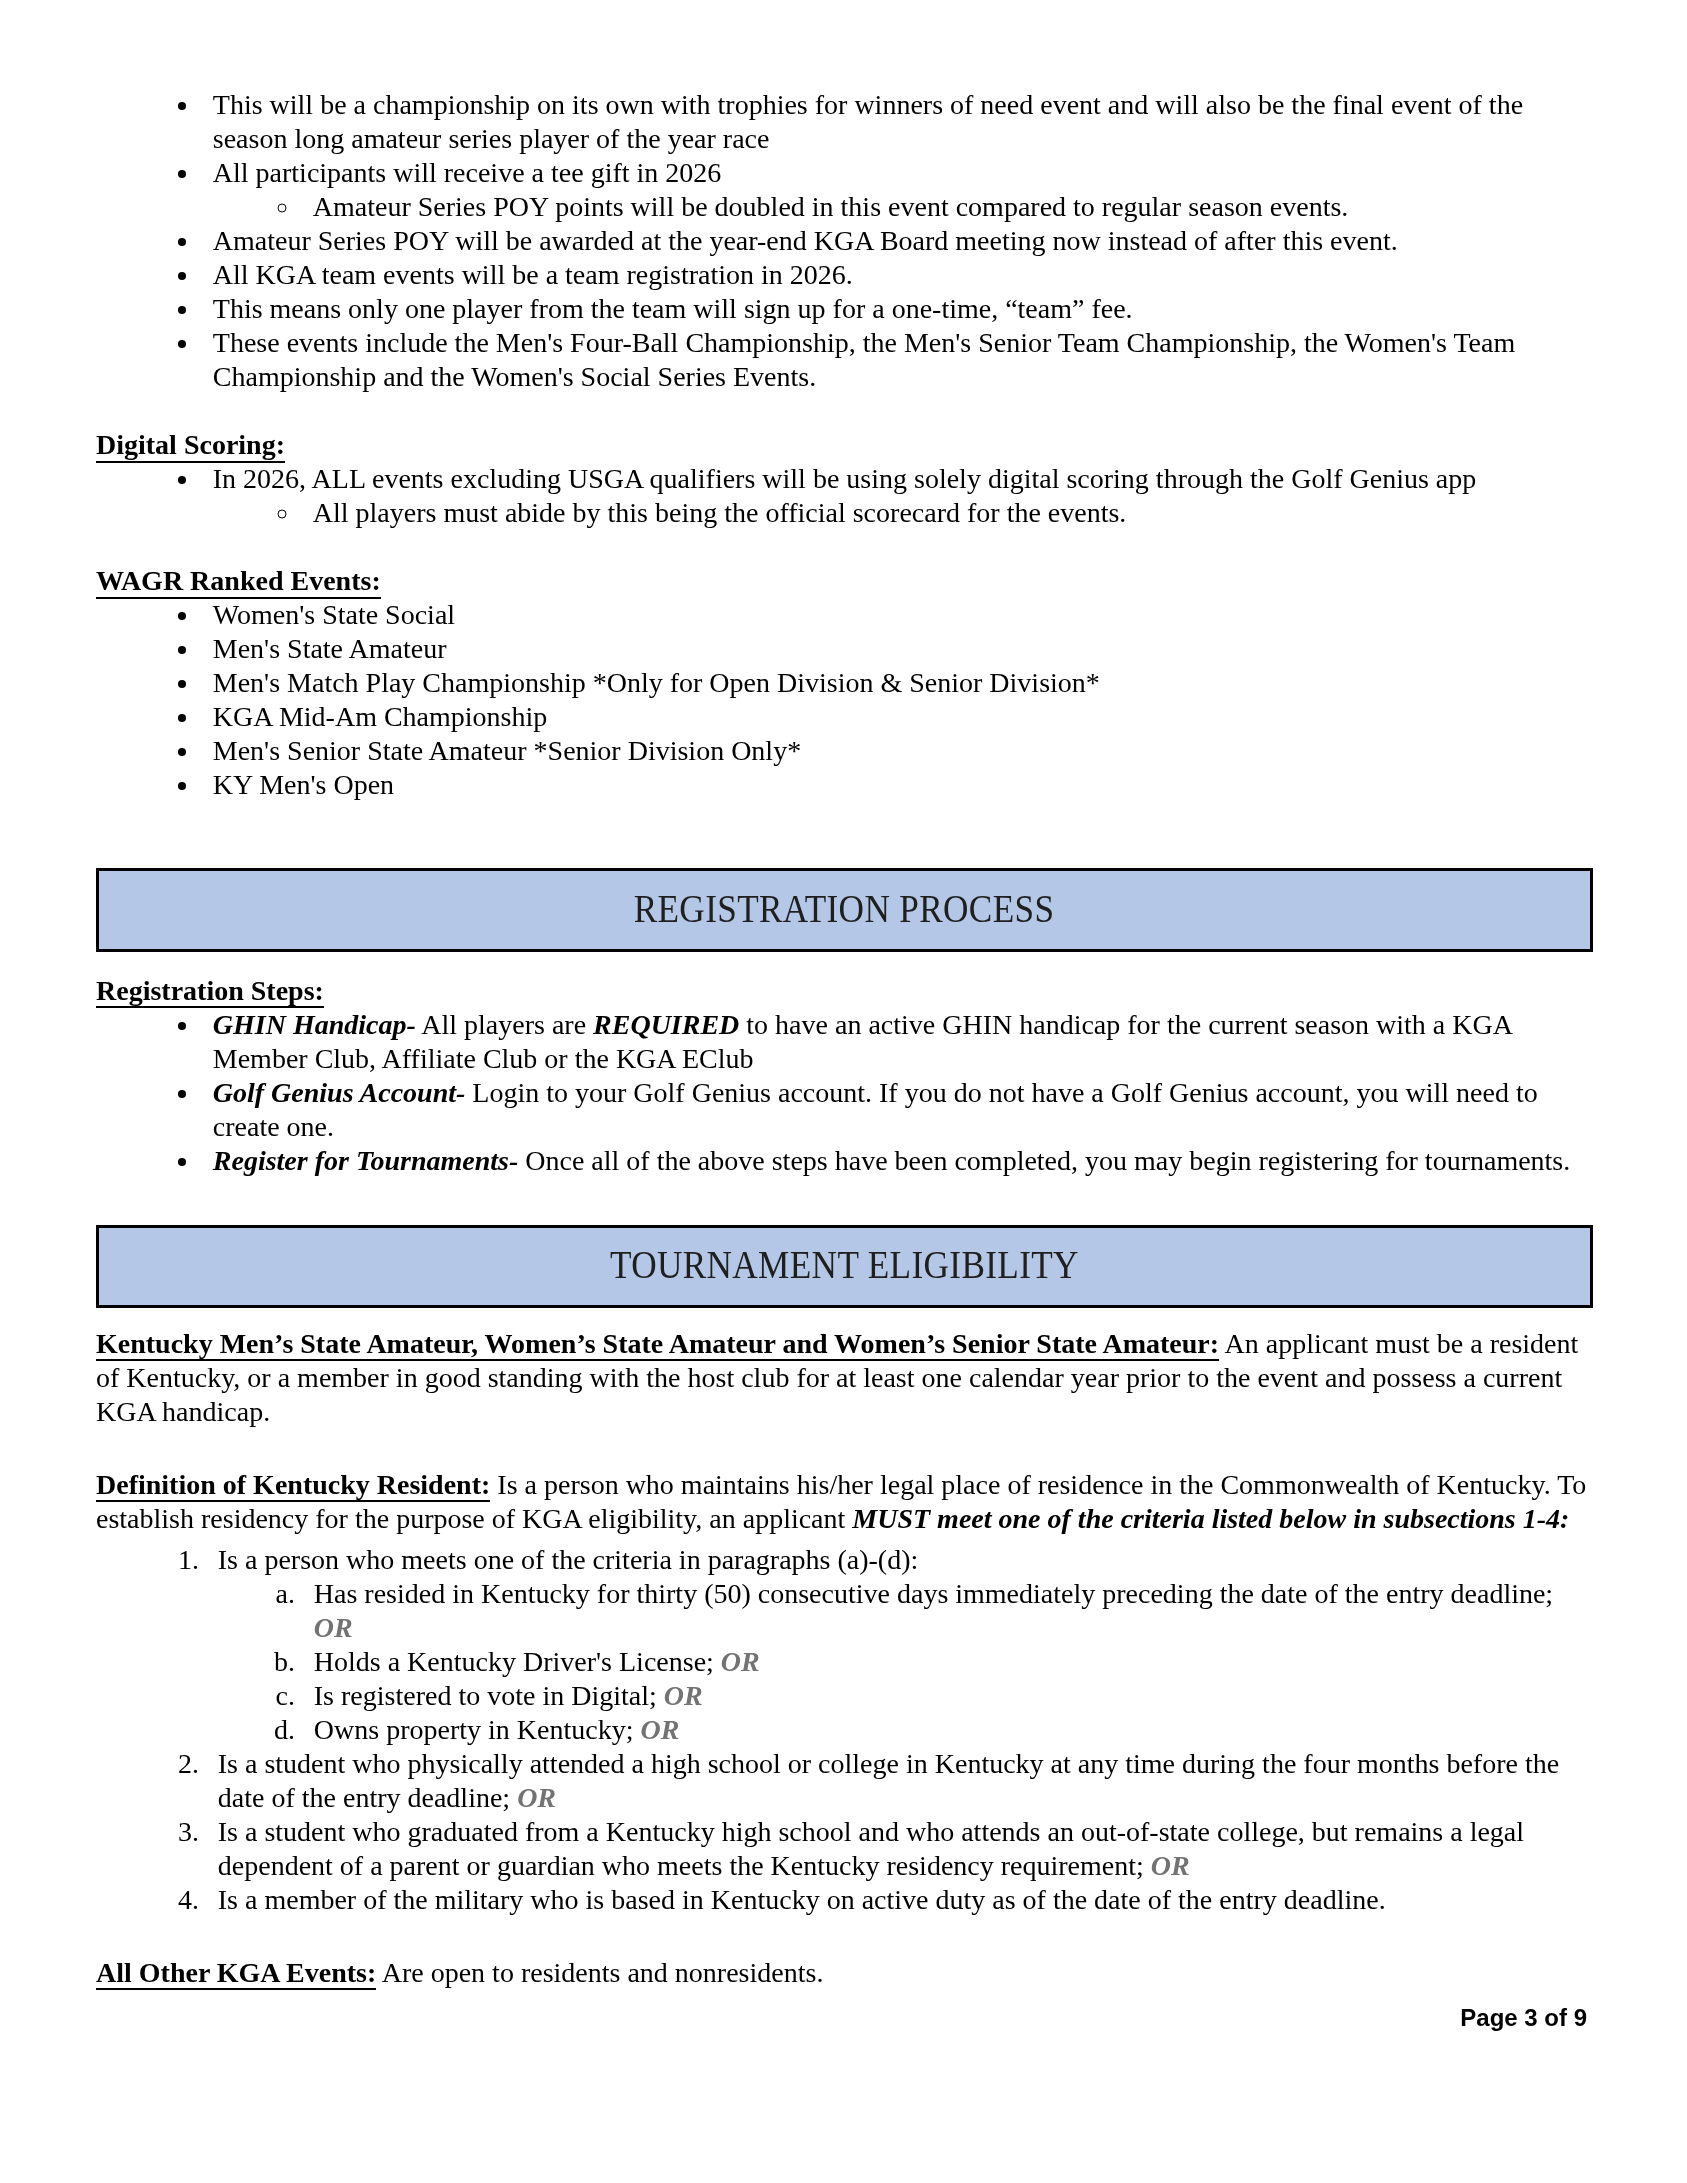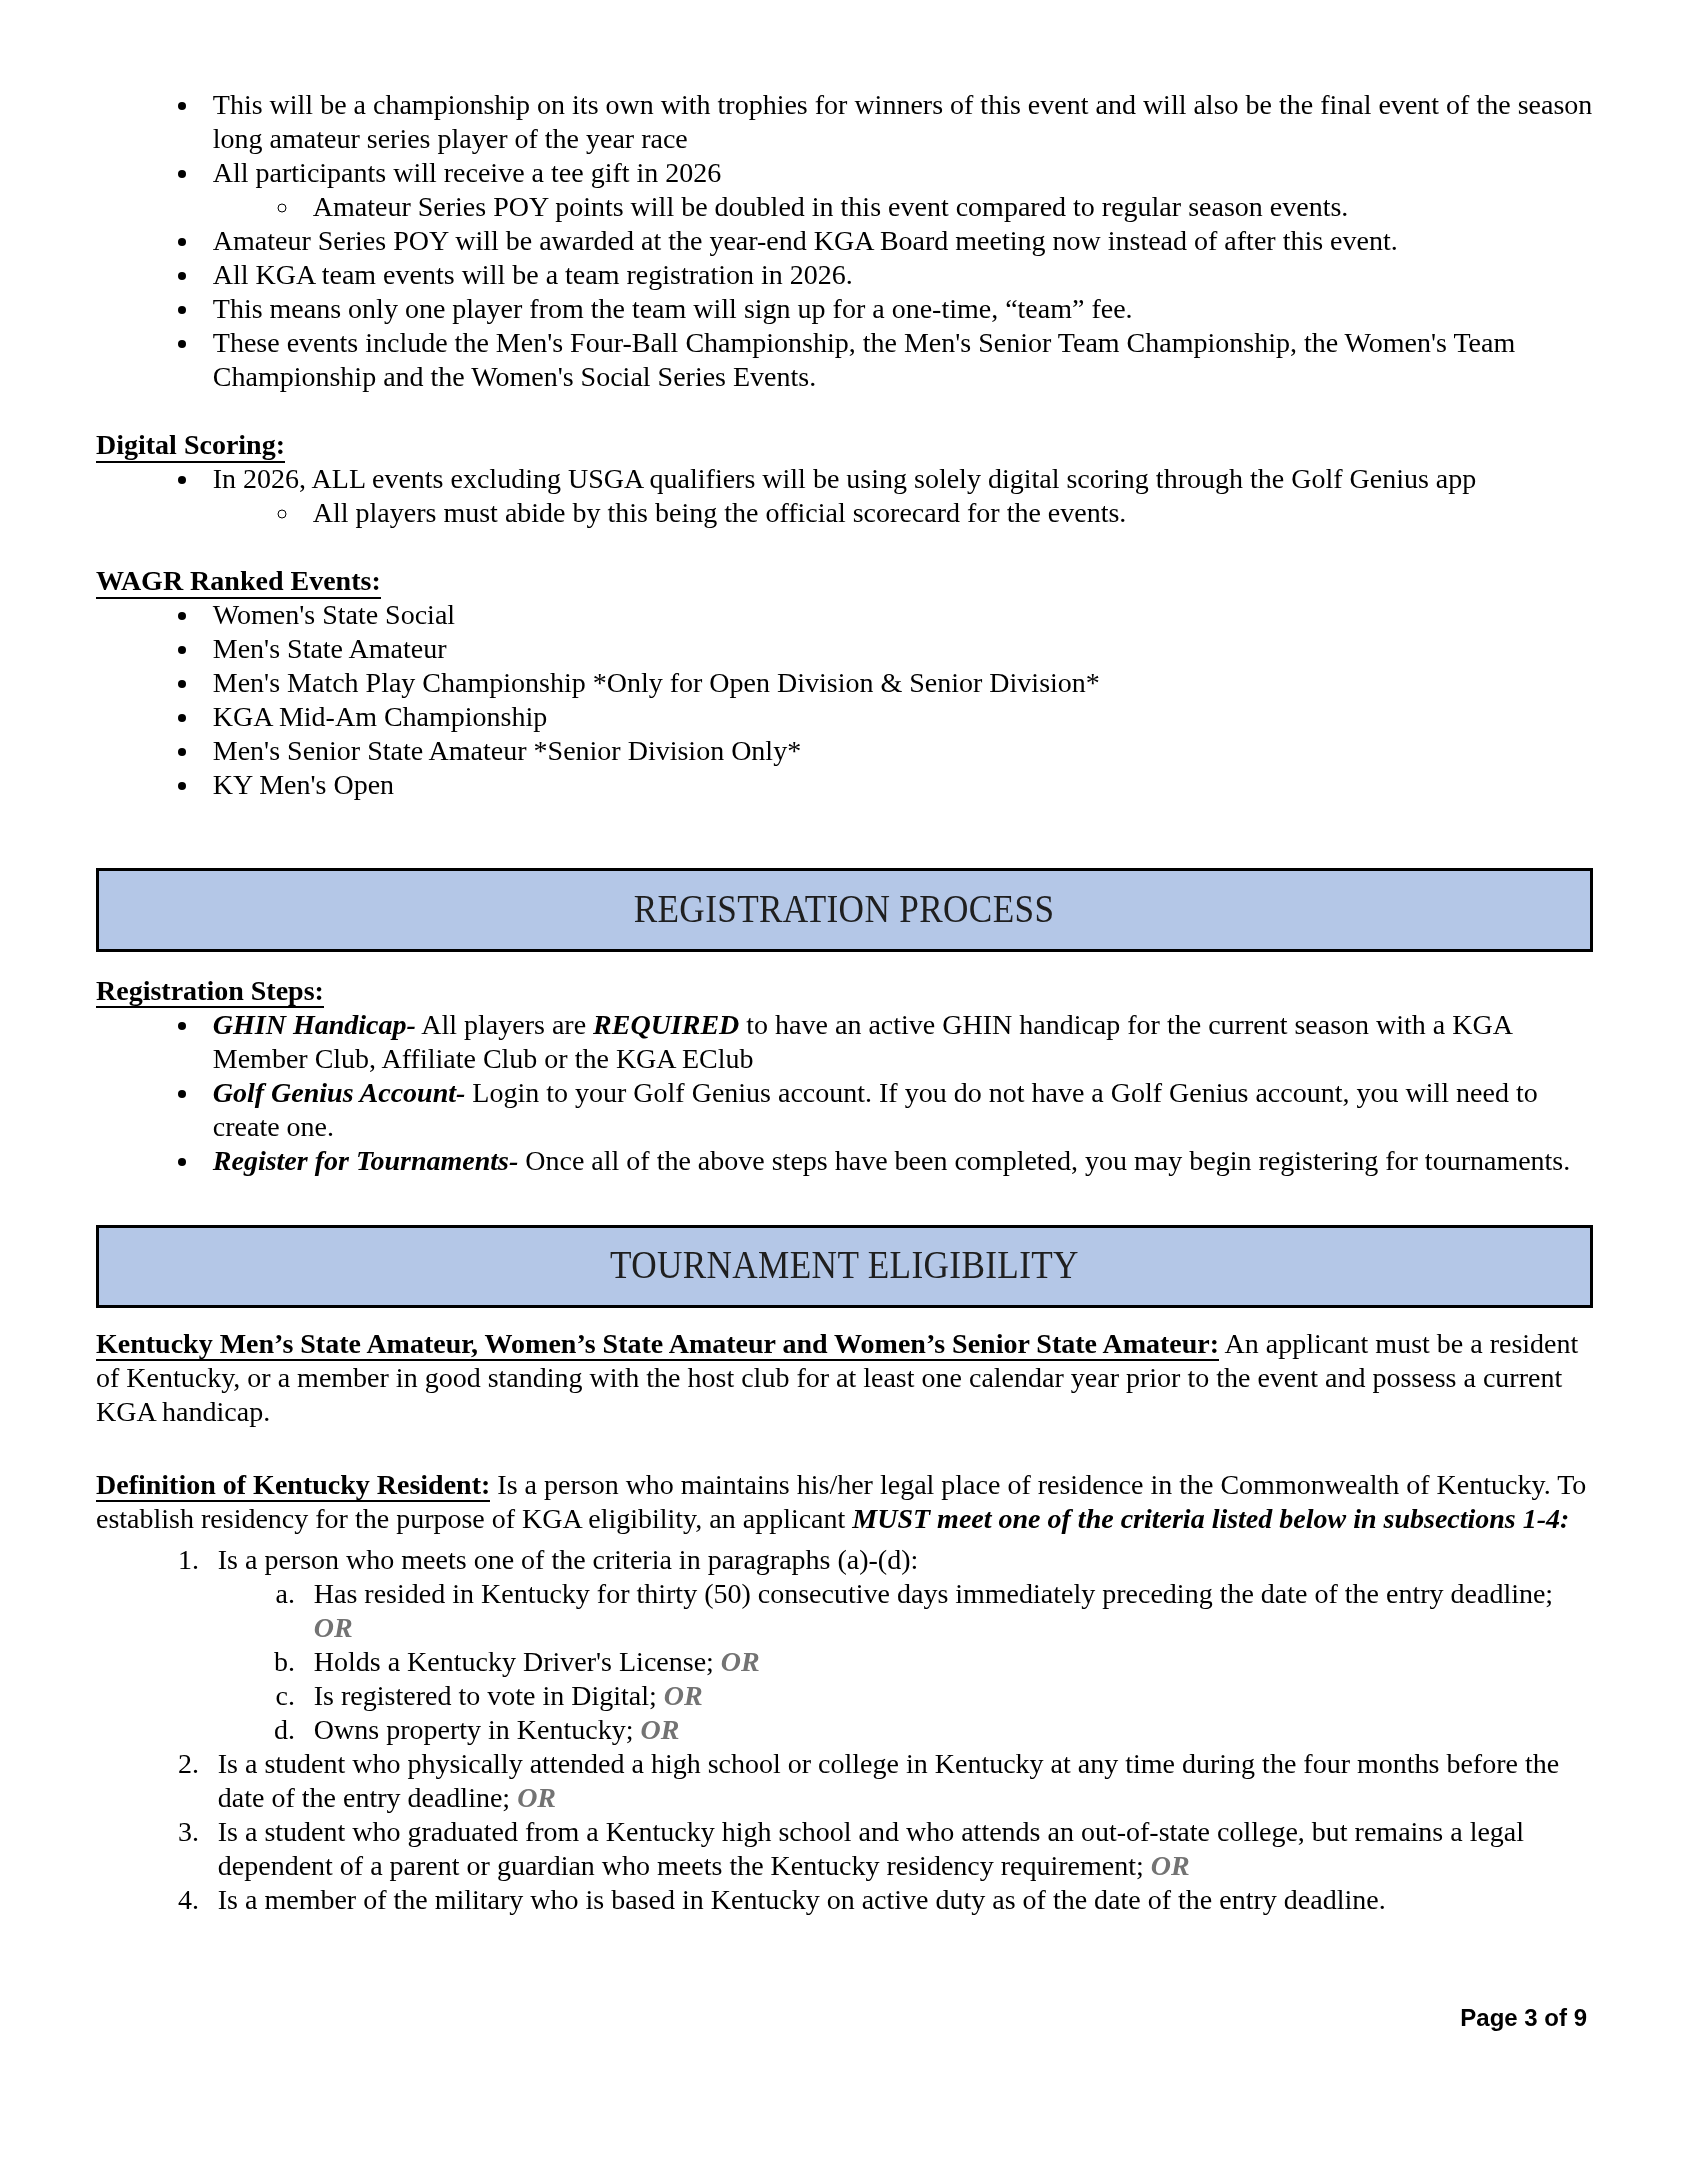--- a/index.html
+++ b/index.html
@@ -59,21 +59,21 @@
     font-weight: 700;
     font-size: 24px;
   }
 </style>
 </head>
 <body>
 
 <div class="page">
 
   <ul class="l1">
-    <li>This will be a championship on its own with trophies for winners of this event and will also be the final event of the season long amateur series player of the year race</li>
+    <li>This will be a championship on its own with trophies for winners of need event and will also be the final event of the season long amateur series player of the year race</li>
     <li>All participants will receive a tee gift in 2026</li>
     <ul class="l2">
       <li>Amateur Series POY points will be doubled in this event compared to regular season events.</li>
     </ul>
     <li>Amateur Series POY will be awarded at the year-end KGA Board meeting now instead of after this event.</li>
   </ul>
 
   <ul class="l1">
     <li>All KGA team events will be a team registration in 2026.</li>
     <li>This means only one player from the team will sign up for a one-time, “team” fee.</li>
@@ -123,17 +123,18 @@
       <li><span>Has resided in Kentucky for thirty (50) consecutive days immediately preceding the date of the entry deadline; </span><span class="or">OR</span></li>
       <li><span>Holds a Kentucky Driver's License; </span><span class="or">OR</span></li>
       <li><span>Is registered to vote in Digital; </span><span class="or">OR</span></li>
       <li><span>Owns property in Kentucky; </span><span class="or">OR</span></li>
     </ol>
     <li><span>Is a student who physically attended a high school or college in Kentucky at any time during the four months before the date of the entry deadline; </span><span class="or">OR</span></li>
     <li><span>Is a student who graduated from a Kentucky high school and who attends an out-of-state college, but remains a legal dependent of a parent or guardian who meets the Kentucky residency requirement; </span><span class="or">OR</span></li>
     <li>Is a member of the military who is based in Kentucky on active duty as of the date of the entry deadline.</li>
   </ol>
 
+  <p class="all-other"><span class="hu">All Other KGA Events:</span><span> Are open to residents and nonresidents.</span></p>
 
 </div>
 
 <div class="footer">Page 3 of 9</div>
 
 
 </body></html>

